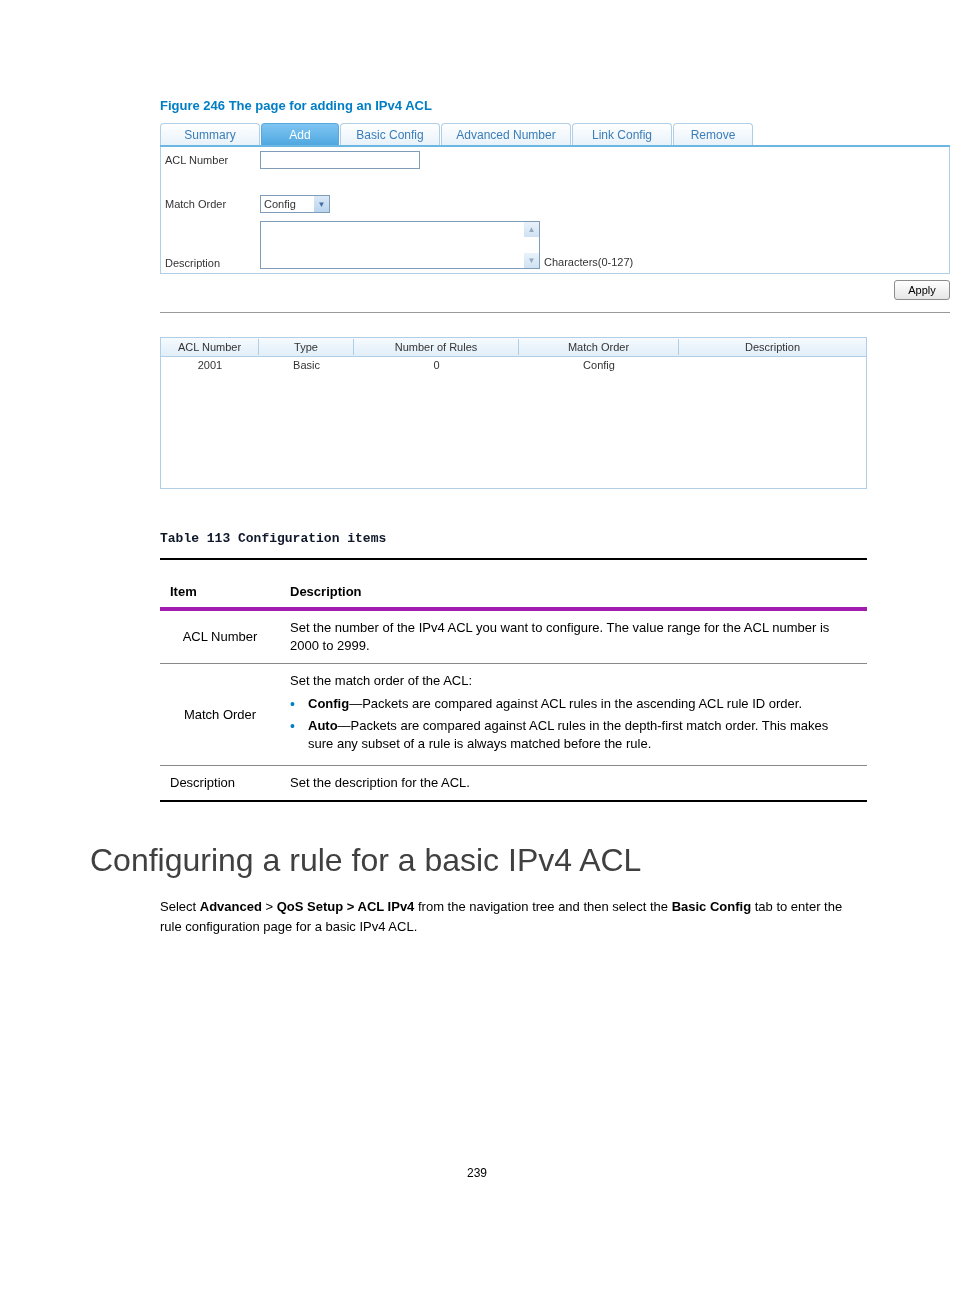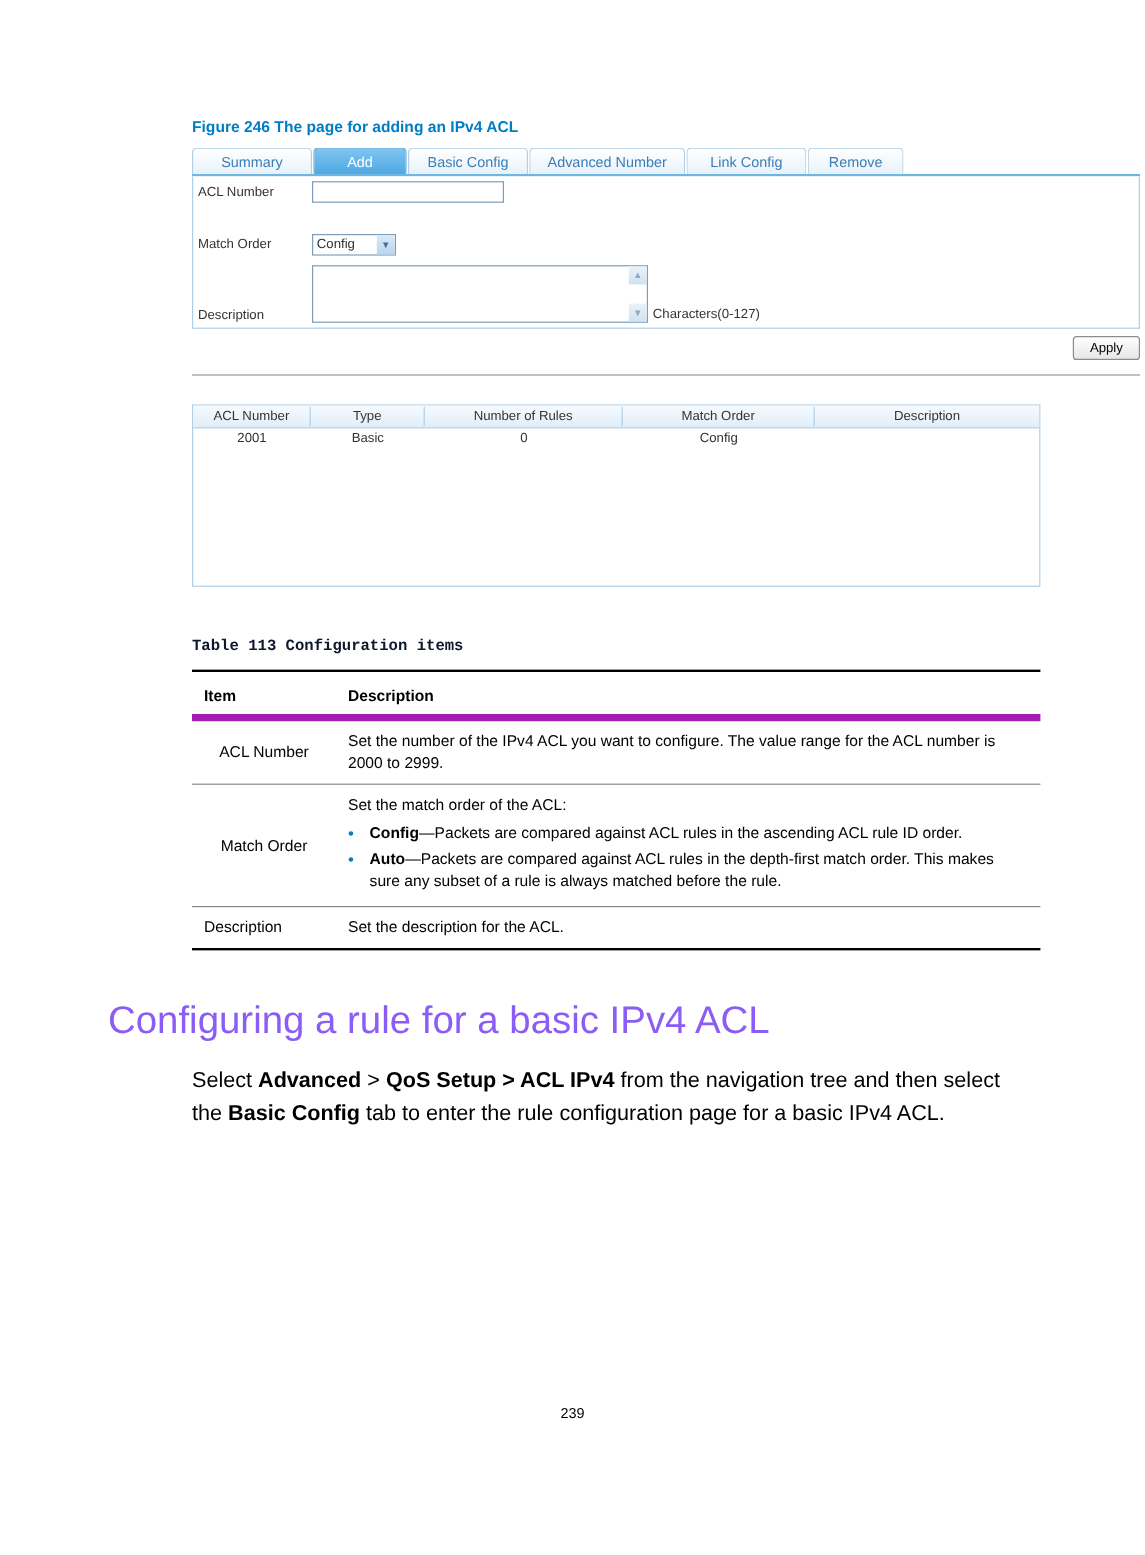--- a/index.html
+++ b/index.html
@@ -166,23 +166,23 @@
   }
   .desc-table {
     margin-left: 70px;
     width: 707px;
     border-collapse: collapse;
     font-size: 13px;
   }
   .desc-table thead th {
     text-align: left;
     font-weight: bold;
-    padding: 12px 10px 8px 10px;
+    padding: 24px 10px 8px 10px;
     border-top: 2px solid #000;
-    border-bottom: 6px solid #a21caf;
+    border-bottom: 4px solid #a21caf;
   }
   .desc-table tbody td {
     padding: 8px 10px;
     border-bottom: 1px solid #888;
     vertical-align: middle;
     line-height: 1.4;
   }
   .desc-table tbody tr:last-child td { border-bottom: 2px solid #000; }
   .desc-table td:first-child { width: 120px; text-align: left; }
   .bullet-list { list-style: none; padding: 0; margin: 4px 0 0 0; }
@@ -190,27 +190,27 @@
   .bullet-list li::before {
     content: "•";
     color: #007ec5;
     position: absolute;
     left: 0;
     font-size: 14px;
   }
 
   .section-heading {
     font-size: 32px;
-    color: #8b5cf6;
+    color: #404040;
     font-weight: normal;
     margin: 40px 0 18px 0;
     font-family: "Segoe UI Light", "Arial Narrow", Arial, sans-serif;
   }
   .body-para {
-    font-size: 18px;
+    font-size: 13px;
     margin-left: 70px;
     width: 700px;
     line-height: 1.5;
   }
   .page-num {
     text-align: center;
     font-size: 12px;
     margin-top: 230px;
   }
   b { font-weight: bold; }

